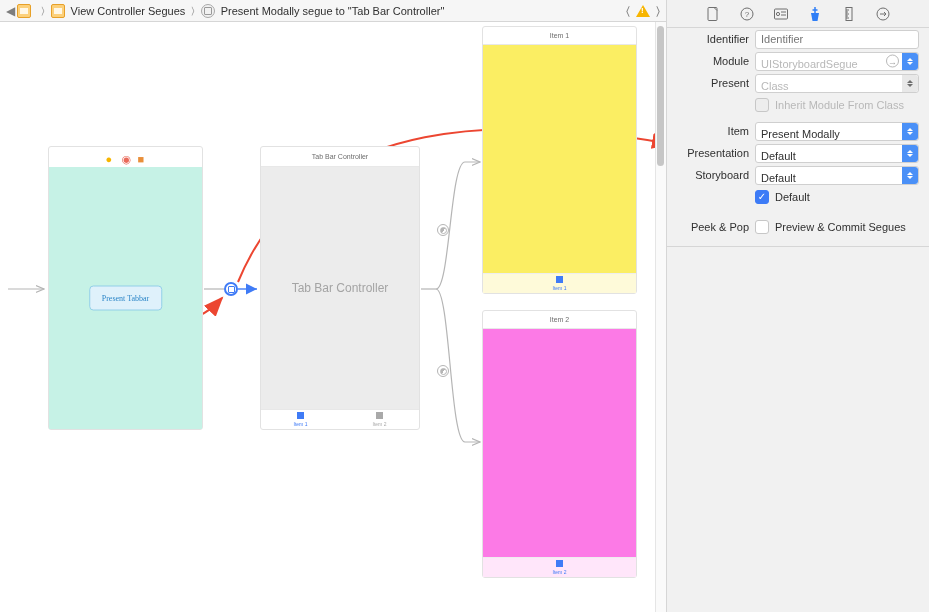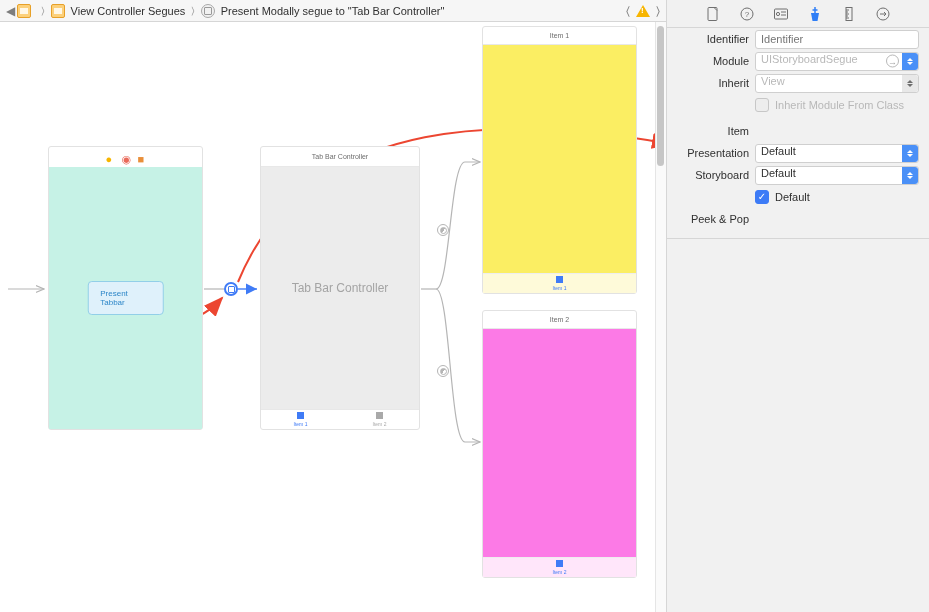--- a/index.html
+++ b/index.html
@@ -43,21 +43,21 @@
   .scene-vc .titlebar { height: 20px; display: flex; align-items: center; justify-content: center; gap: 8px; }
   .dot { width: 8px; height: 8px; }
   .dot.y { color: #f7b500; }
   .dot.r { color: #e96a5a; }
   .dot.o { color: #e98f3a; }
   .scene-vc .body { position: absolute; left: 0; top: 20px; right: 0; bottom: 0; background: #c6f2e6; }
 
   .present-btn {
     position: absolute; left: 50%; top: 50%; transform: translate(-50%, -50%);
     padding: 7px 12px; border: 1px solid #92cfe8; background: #dff1fb; color: #2e87c8;
-    font-size: 8px; border-radius: 4px;
+    font-size: 8px; border-radius: 4px; font-family: Liberation Serif, serif;
   }
 
   .scene-tab {
     position: absolute; left: 260px; top: 124px; width: 160px; height: 284px;
     background: #fff; border: 1px solid #e2e2e2; border-radius: 3px;
   }
   .scene-tab .titlebar { height: 20px; border-bottom: 1px solid #e8e8e8; display: flex; align-items: center; justify-content: center; font-size: 7px; color: #6d6d6d; }
   .scene-tab .body { position: absolute; left: 0; top: 20px; right: 0; bottom: 20px; background: #ececec; display: flex; align-items: center; justify-content: center; color: #a4a4a4; font-size: 12px; }
   .scene-tab .tabbar { position: absolute; left: 0; right: 0; bottom: 0; height: 20px; border-top: 1px solid #e8e8e8; display: flex; }
   .scene-tab .tabitem { flex: 1; display: flex; flex-direction: column; align-items: center; justify-content: center; font-size: 5px; gap: 2px; }
@@ -111,21 +111,21 @@
 
   .form { padding: 0 10px; }
   .row { display: flex; align-items: center; height: 22px; gap: 6px; }
   .row .lab { width: 72px; text-align: right; font-size: 11px; color: #303030; }
   .row .field { flex: 1; }
 
   input[type="text"].tf, .sel {
     width: 100%; height: 19px; border: 1px solid #cfcfcf; border-radius: 3px; background: #fff; font-size: 11px; padding: 0 5px;
   }
   input[type="text"].tf.disabled, .sel.disabled { background: #fff; color: #b8b8b8; }
-  .sel { background: #fff; position: relative; cursor: default; display: flex; align-items: flex-start; padding-right: 24px; }
+  .sel { background: #fff; position: relative; cursor: default; display: flex; align-items: flex-end; padding-right: 24px; }
   .sel .cap {
     position: absolute; right: 0; top: 0; bottom: 0; width: 16px;
     background: #4a90f7; border-radius: 0 3px 3px 0;
     display: flex; flex-direction: column; align-items: center; justify-content: center; gap: 1px;
   }
   .sel .cap::before { content: ""; width: 0; height: 0; border-left: 3px solid transparent; border-right: 3px solid transparent; border-bottom: 3px solid #fff; }
   .sel .cap::after { content: ""; width: 0; height: 0; border-left: 3px solid transparent; border-right: 3px solid transparent; border-top: 3px solid #fff; }
   .sel.plain .cap { background: #e8e8e8; }
   .sel.plain .cap::before { border-bottom-color: #6d6d6d; }
   .sel.plain .cap::after { border-top-color: #6d6d6d; }
@@ -317,39 +317,45 @@
       <div class="field class-row">
         <div class="sel">
           <span style="color:#b8b8b8">UIStoryboardSegue</span>
           <span class="roundbtn">→</span>
           <span class="cap"></span>
         </div>
       </div>
     </div>
 
     <div class="row">
-      <div class="lab">Inherit</div>
+      <div class="lab">Present</div>
       <div class="field">
         <div class="sel plain disabled">
-          <span style="color:#b8b8b8">View</span>
+          <span style="color:#b8b8b8">Class</span>
           <span class="cap"></span>
         </div>
       </div>
     </div>
 
     <div class="row">
       <div class="lab"></div>
       <div class="field checkbox-row">
         <span class="cb disabled"></span>
         <span style="color:#b8b8b8">Inherit Module From Class</span>
       </div>
     </div>
 
     <div class="row" style="margin-top:4px;">
       <div class="lab">Item</div>
+      <div class="field">
+        <div class="sel">
+          <span>Present Modally</span>
+          <span class="cap"></span>
+        </div>
+      </div>
     </div>
 
     <div class="row">
       <div class="lab">Presentation</div>
       <div class="field">
         <div class="sel">
           <span>Default</span>
           <span class="cap"></span>
         </div>
       </div>
@@ -366,19 +372,23 @@
     </div>
 
     <div class="row">
       <div class="lab"></div>
       <div class="field checkbox-row">
         <span class="cb checked"></span>
         <span>Default</span>
       </div>
     </div>
 
-    <div class="row" style="margin-top:0;">
+    <div class="row" style="margin-top:8px;">
       <div class="lab">Peek &amp; Pop</div>
+      <div class="field checkbox-row">
+        <span class="cb"></span>
+        <span>Preview &amp; Commit Segues</span>
+      </div>
     </div>
   </div>
 
   <div class="divider"></div>
 </div>
 
 </body></html>

